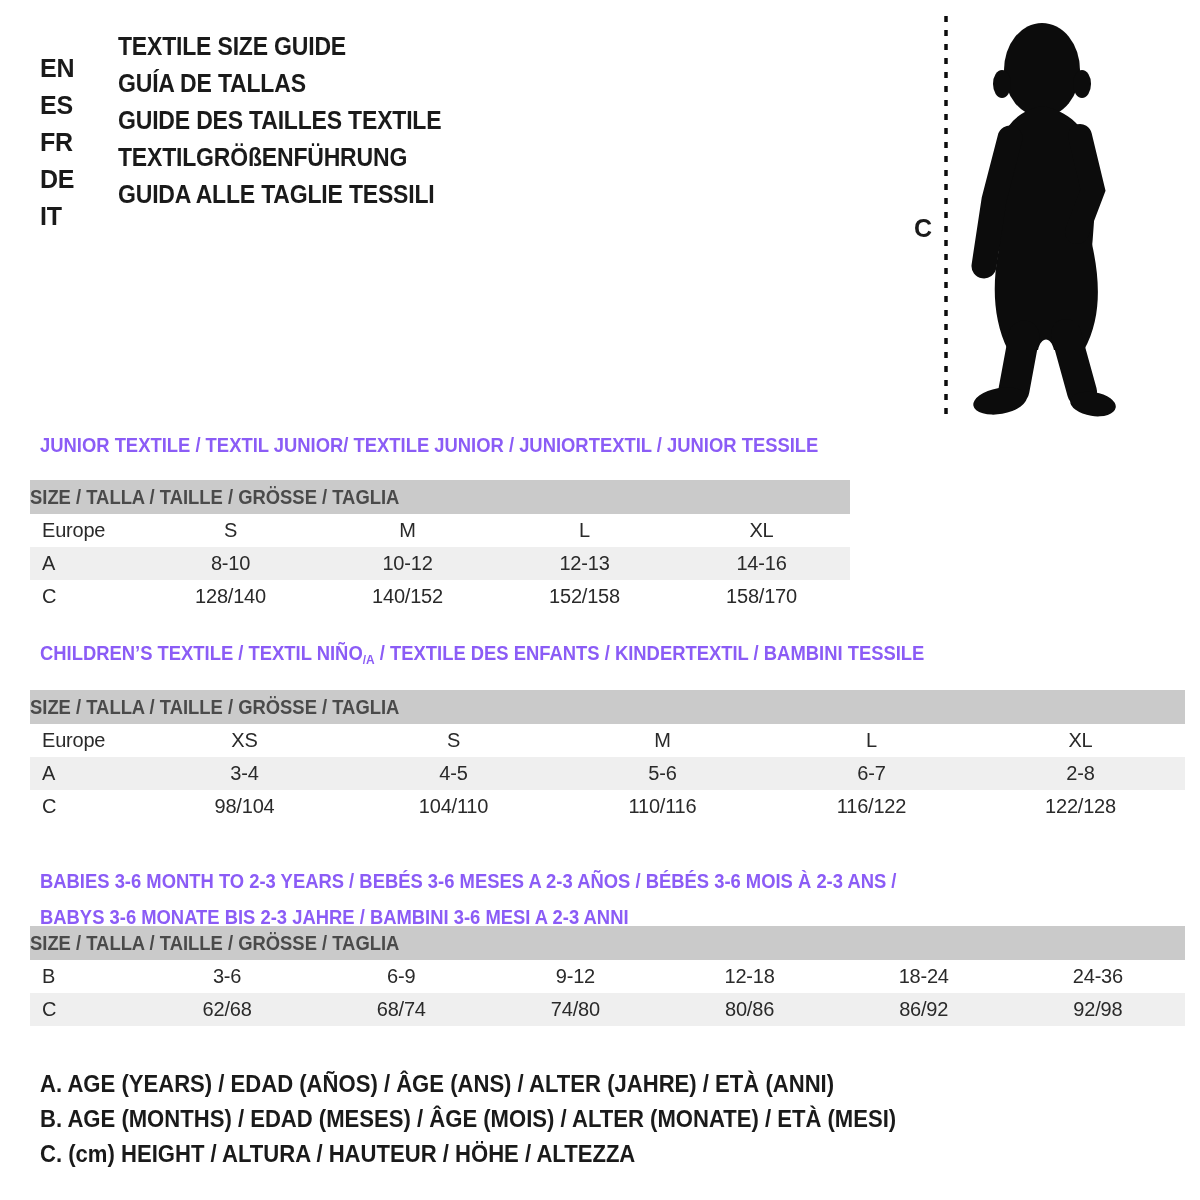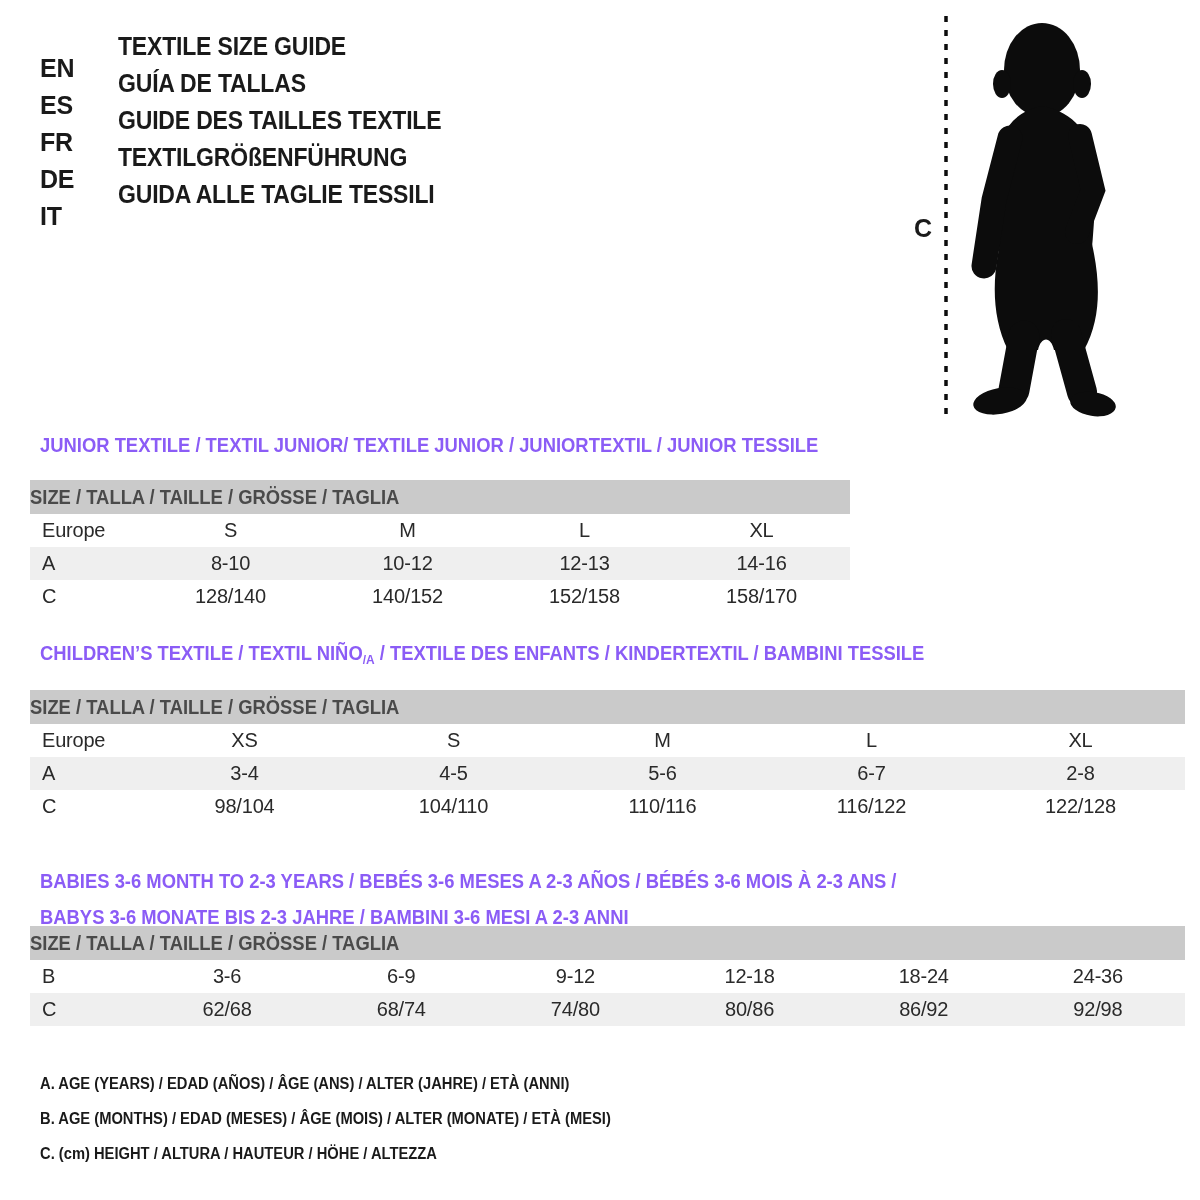--- a/index.html
+++ b/index.html
@@ -43,21 +43,21 @@
   table.size-table td {
     height: 33px; font-size: 20px; color: #2a2a2a;
     text-align: center; vertical-align: middle; letter-spacing: -0.2px;
     padding: 0; overflow: hidden;
   }
   table.size-table td.lbl { text-align: left; padding-left: 12px; }
   tr.shaded { background: #efefef; }
 
   
   .notes { left: 40px; top: 1066px; }
-  .note-line { height: 35px; line-height: 35px; font-size: 16px; font-weight: 700; }
+  .note-line { height: 35px; line-height: 35px; font-size: 24px; font-weight: 700; }
 </style>
 </head>
 <body>
 
 <div class="abs lang-list">
   <div class="lang-row">
     <span class="lang-code">EN</span>
     <span class="condensed">TEXTILE SIZE GUIDE</span>
   </div>
   <div class="lang-row">

